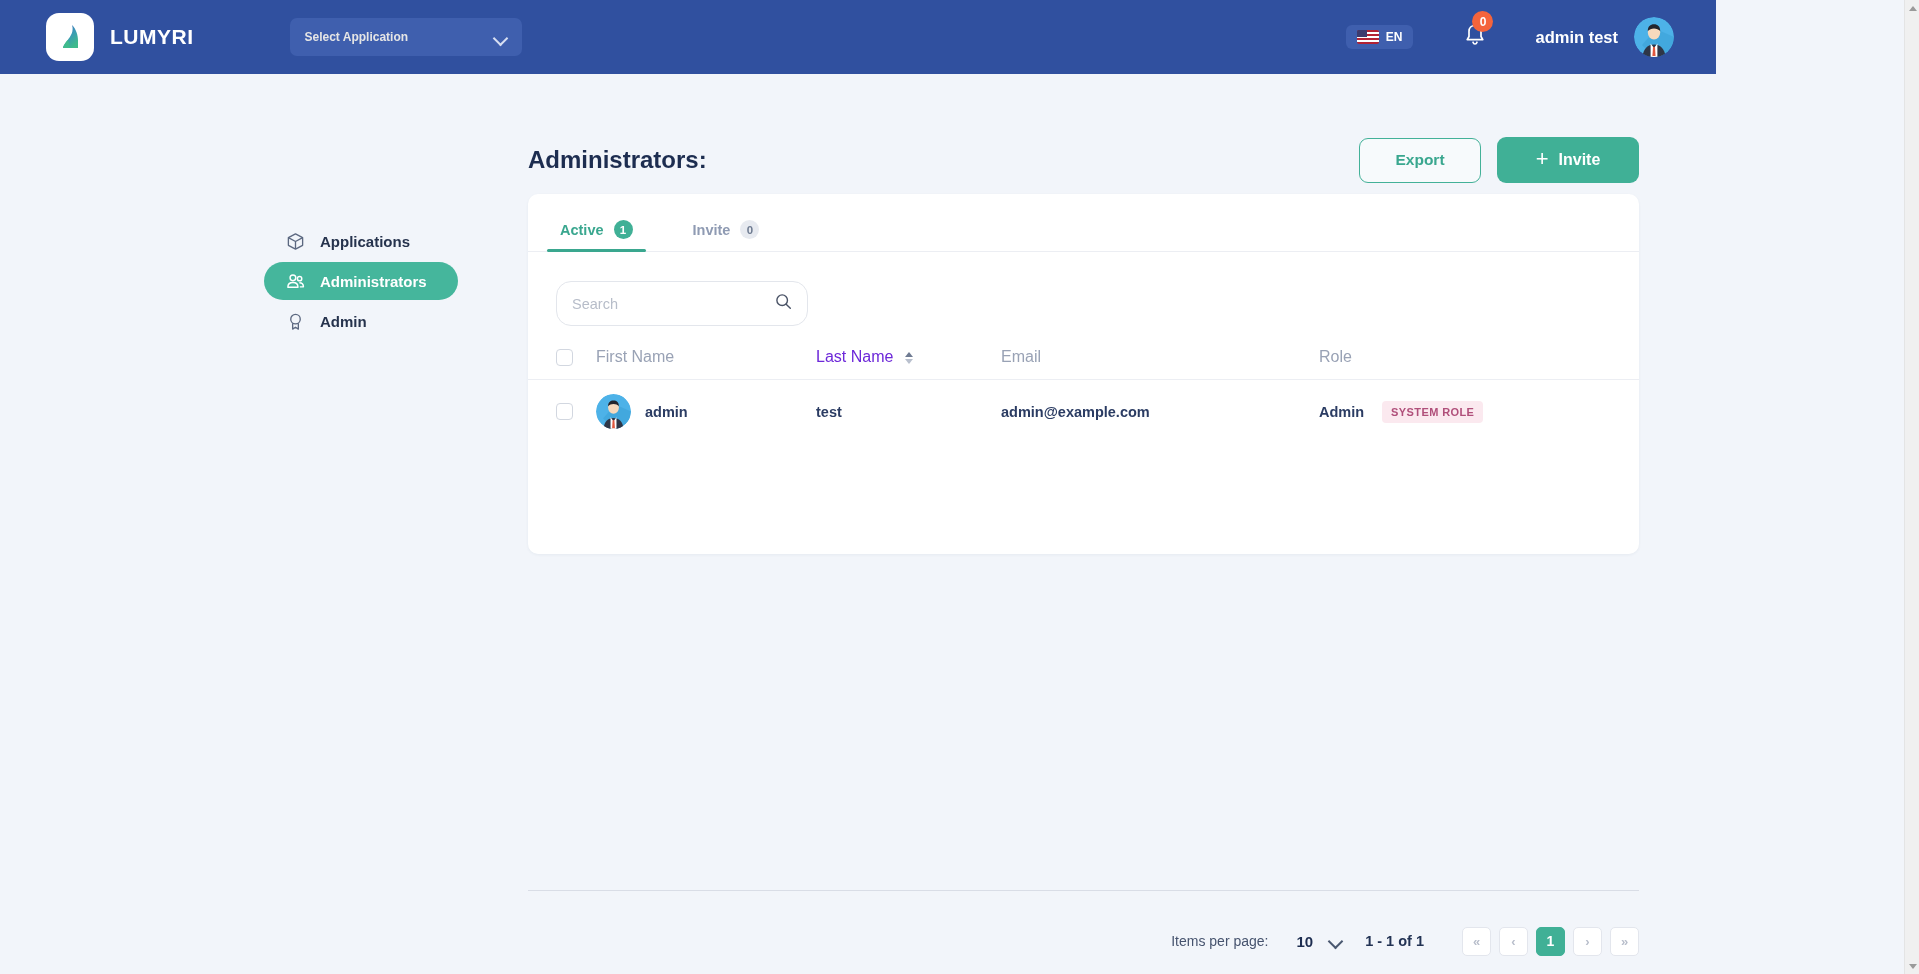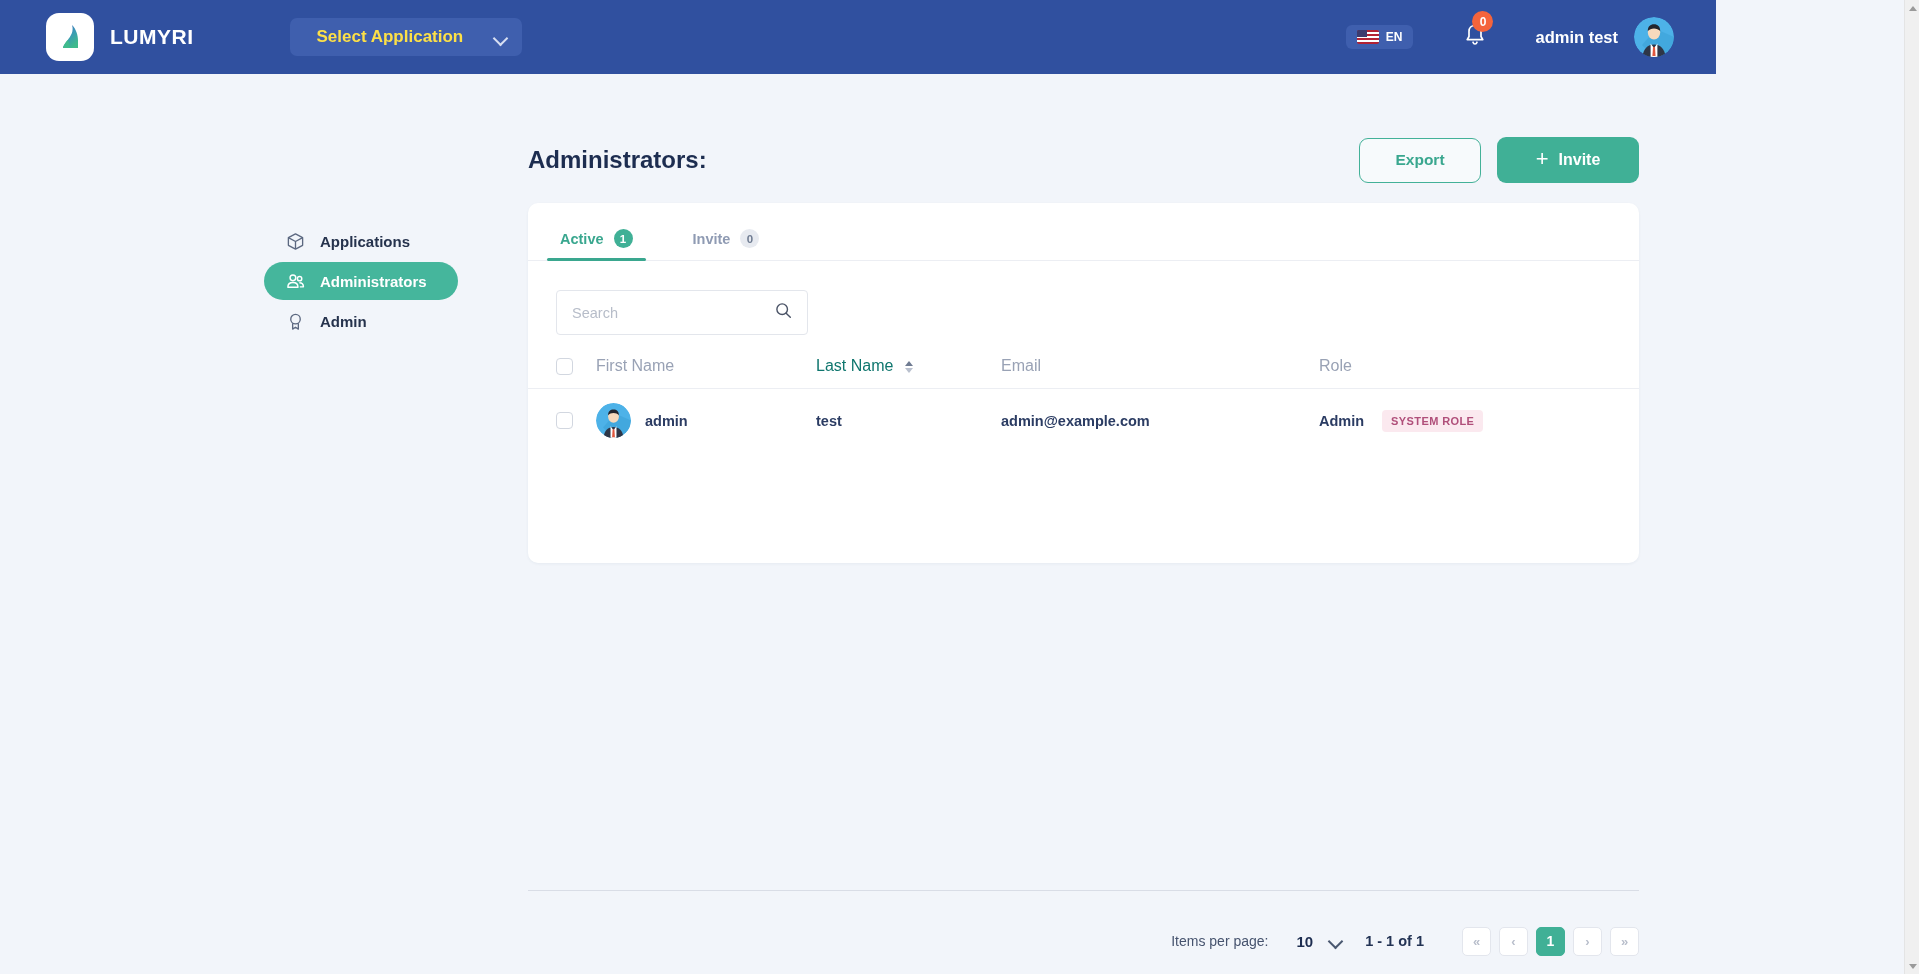--- a/index.html
+++ b/index.html
@@ -23,21 +23,21 @@
   }
   .brand-name {
     color: #ffffff; font-size: 21px; font-weight: bold; letter-spacing: 0.5px;
     margin-left: 16px;
   }
   .app-select {
     margin-left: 96px; width: 232px; height: 38px; border-radius: 7px;
     background: #3f5fae; display: flex; align-items: center;
     padding: 0 15px; justify-content: space-between; cursor: pointer;
   }
-  .app-select-label { color: #fde047; font-size: 17px; font-weight: bold; margin-left: 12px; }
+  .app-select-label { color: #e5e5e5; font-size: 12px; font-weight: bold; }
   .chev { width: 13px; height: 13px; position: relative; }
   .chev::before {
     content: ""; position: absolute; left: 1px; top: 2px;
     width: 9px; height: 9px; border-right: 2px solid #d7dff2; border-bottom: 2px solid #d7dff2;
     transform: rotate(45deg);
   }
   .header-right {
     margin-left: auto; display: flex; align-items: center; gap: 0; padding-right: 42px;
   }
   .lang-pill {
@@ -101,21 +101,21 @@
   .nav-item {
     display: flex; align-items: center; height: 38px; border-radius: 19px;
     padding-left: 20px; margin-bottom: 2px; cursor: pointer; color: #26334d;
   }
   .nav-item.active { background: #45b69c; color: #ffffff; width: 194px; }
   .nav-ico { width: 22px; height: 22px; display: flex; align-items: center; justify-content: center; }
   .nav-label { font-size: 15px; font-weight: bold; margin-left: 14px; }
 
   
   .card {
-    position: absolute; top: 203px; left: 528px; width: 1111px; height: 360px;
+    position: absolute; top: 194px; left: 528px; width: 1111px; height: 360px;
     background: #ffffff; border-radius: 10px;
     box-shadow: 0 1px 3px rgba(40,60,110,0.06);
   }
   .tabs { display: flex; align-items: flex-end; height: 58px; padding-left: 28px;
           border-bottom: 1px solid #eceef3; }
   .tab { display: flex; align-items: center; gap: 10px; padding: 0 4px 12px 4px;
          margin-right: 52px; cursor: pointer; position: relative; }
   .tab-label { font-size: 14.5px; font-weight: bold; color: #8f9bb3; }
   .tab.active .tab-label { color: #3aa78f; }
   .tab.active::after {
@@ -124,21 +124,21 @@
   }
   .tab-badge {
     min-width: 19px; height: 19px; border-radius: 10px; background: #e7eaf0; color: #6e7b91;
     font-size: 11.5px; font-weight: bold; display: flex; align-items: center;
     justify-content: center; padding: 0 5px;
   }
   .tab.active .tab-badge { background: #40b096; color: #ffffff; }
 
   .search-wrap {
     margin: 29px 0 0 28px; width: 252px; height: 45px; border: 1px solid #e3e6ec;
-    border-radius: 4px; display: flex; align-items: center; padding: 0 15px;
+    border-radius: 15px; display: flex; align-items: center; padding: 0 15px;
   }
   .search-input {
     border: none; outline: none; flex: 1; font-size: 14.5px; color: #44506b;
     font-family: "Liberation Sans", sans-serif; background: transparent;
   }
   .search-input::placeholder { color: #b7bdc9; }
 
   table { width: 100%; border-collapse: collapse; margin-top: 22px; table-layout: fixed; }
   th {
     text-align: left; font-size: 16px; color: #99a2b5; font-weight: normal;
@@ -152,21 +152,21 @@
   .col-role { width: auto; }
   .cb {
     width: 17px; height: 17px; border: 1px solid #d2d7e0; border-radius: 4px;
     background: #fff; cursor: pointer; display: block;
   }
   .sort-ico { display: inline-flex; flex-direction: column; gap: 2px; margin-left: 7px;
               vertical-align: middle; }
   .sort-ico i { width: 0; height: 0; border-left: 4px solid transparent; border-right: 4px solid transparent; }
   .sort-up { border-bottom: 5px solid #6f7b92; }
   .sort-dn { border-top: 5px solid #b9c0ce; }
-  .th-sortable { color: #0f766e; cursor: pointer; }
+  .th-sortable { color: #6d28d9; cursor: pointer; }
   .name-cell { display: flex; align-items: center; gap: 14px; }
   .role-cell { display: flex; align-items: center; gap: 18px; }
   .sys-badge {
     background: #fbe9ef; color: #b04f7a; font-size: 11px; font-weight: bold;
     letter-spacing: 0.4px; padding: 5px 9px; border-radius: 4px;
   }
 
   
   .footer-divider {
     position: absolute; top: 890px; left: 528px; width: 1111px; height: 1px; background: #d9dde6;

